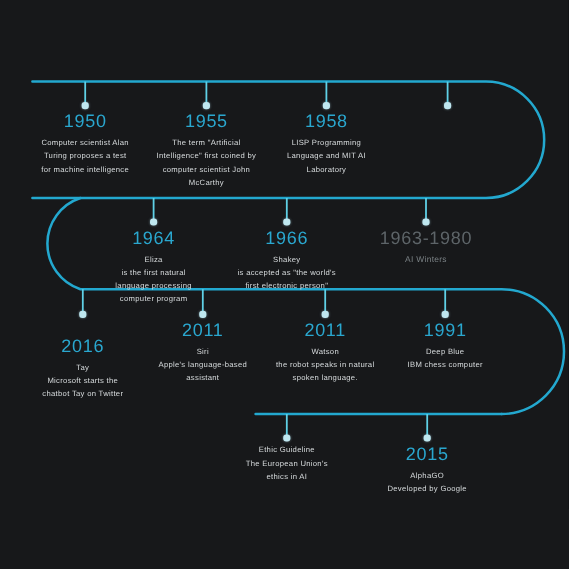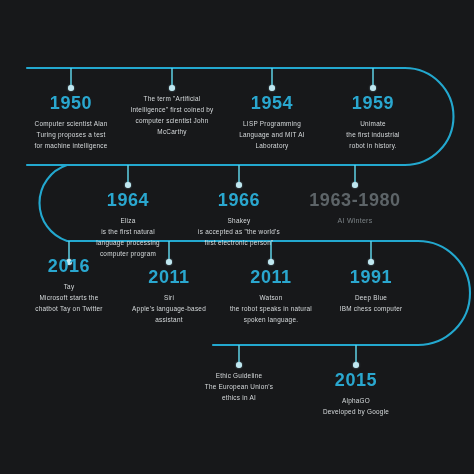--- a/index.html
+++ b/index.html
@@ -24,26 +24,26 @@
     width: 474px;
     height: 474px;
     pointer-events: none;
   }
   .event {
     position: absolute;
     text-align: center;
     box-sizing: border-box;
   }
   .event-year {
-    font-size: 18px;
+    font-size: 15px;
     letter-spacing: 0.6px;
     color: #2aa7cf;
     margin: 0 0 4px 0;
     white-space: nowrap;
-    font-weight: 700;
+    font-weight: 400;
   }
   .event-year.muted {
     color: #5d6468;
   }
   .event-desc {
     font-size: 6.4px;
     line-height: 1.72;
     color: #d8dcde;
     letter-spacing: 0.25px;
     margin: 0;
@@ -112,45 +112,38 @@
   <div class="event" style="left:11px; top:93px; width:120px;">
     <p class="event-year">1950</p>
     <div>
       <p class="event-desc">Computer scientist Alan</p>
       <p class="event-desc">Turing proposes a test</p>
       <p class="event-desc">for machine intelligence</p>
     </div>
   </div>
 
   <div class="event" style="left:112px; top:93px; width:120px;">
+    <p class="event-year">1955</p>
     <div>
       <p class="event-desc">The term "Artificial</p>
       <p class="event-desc">Intelligence" first coined by</p>
       <p class="event-desc">computer scientist John</p>
       <p class="event-desc">McCarthy</p>
     </div>
   </div>
 
   <div class="event" style="left:215px; top:93px; width:114px;">
-    <p class="event-year">1954</p>
+    <p class="event-year">1958</p>
     <div>
       <p class="event-desc">LISP Programming</p>
       <p class="event-desc">Language and MIT AI</p>
       <p class="event-desc">Laboratory</p>
     </div>
   </div>
 
-  <div class="event" style="left:316px; top:93px; width:114px;">
-    <p class="event-year">1959</p>
-    <div>
-      <p class="event-desc">Unimate</p>
-      <p class="event-desc">the first industrial</p>
-      <p class="event-desc">robot in history.</p>
-    </div>
-  </div>
 
   <div class="event" style="left:68px; top:190px; width:120px;">
     <p class="event-year">1964</p>
     <div>
       <p class="event-desc">Eliza</p>
       <p class="event-desc">is the first natural</p>
       <p class="event-desc">language processing</p>
       <p class="event-desc">computer program</p>
     </div>
   </div>
@@ -164,21 +157,21 @@
     </div>
   </div>
 
   <div class="event" style="left:295px; top:190px; width:120px;">
     <p class="event-year muted">1963-1980</p>
     <div>
       <p class="event-desc muted">AI Winters</p>
     </div>
   </div>
 
-  <div class="event" style="left:9px; top:256px; width:120px;">
+  <div class="event" style="left:9px; top:280px; width:120px;">
     <p class="event-year">2016</p>
     <div>
       <p class="event-desc">Tay</p>
       <p class="event-desc">Microsoft starts the</p>
       <p class="event-desc">chatbot Tay on Twitter</p>
     </div>
   </div>
 
   <div class="event" style="left:109px; top:267px; width:120px;">
     <p class="event-year">2011</p>

